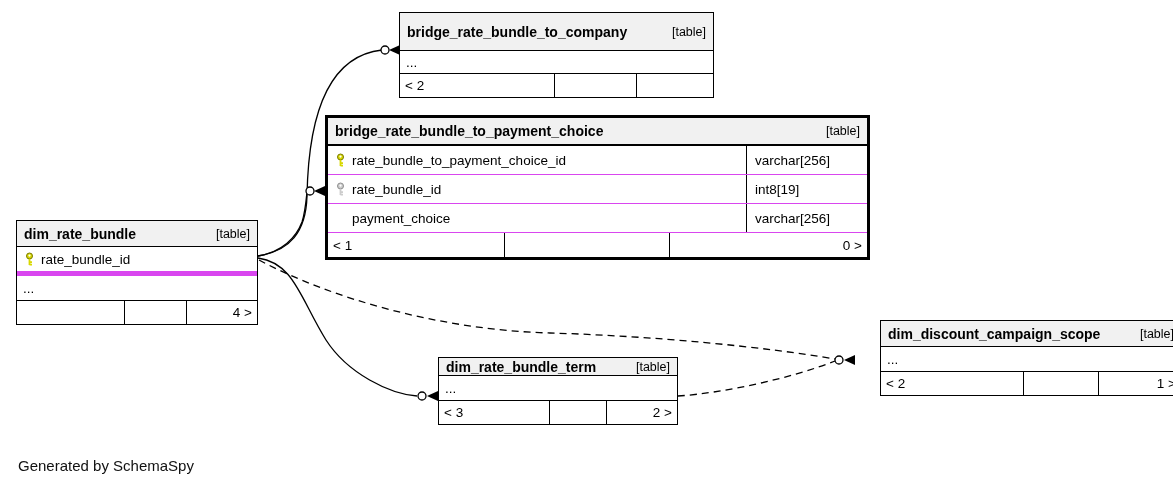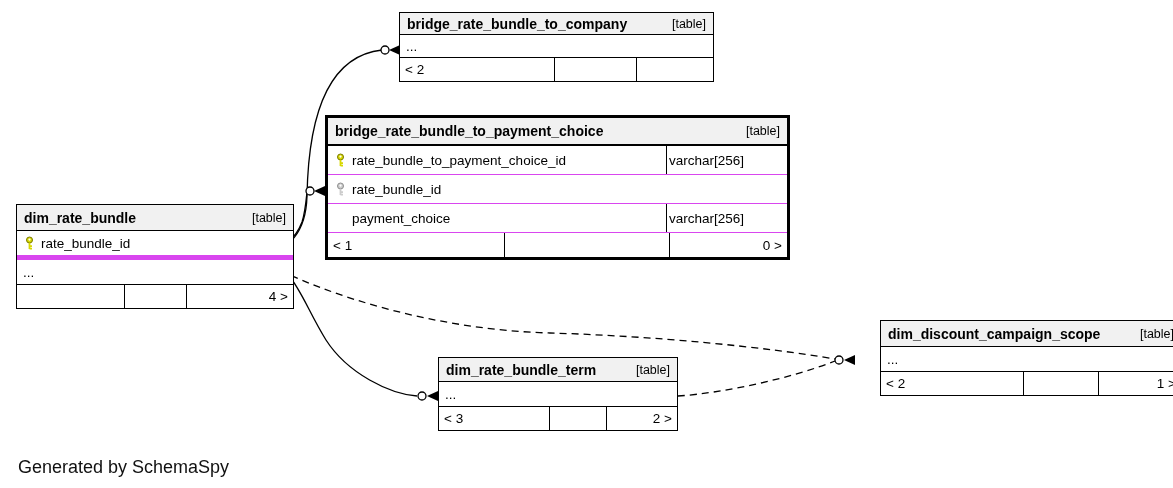--- a/index.html
+++ b/index.html
@@ -15,31 +15,31 @@
          background:#f1f1f1; border-bottom:1.5px solid #000; padding:0 7px; box-sizing:border-box; }
   .tbl.thick .hdr { border-bottom-width:2px; }
   .tname { font-weight:bold; font-size:14px; white-space:nowrap; }
   .badge { font-size:12.5px; font-weight:normal; margin-left:24px; white-space:nowrap; }
 
   .row { display:flex; align-items:stretch; border-bottom:5px solid #d946ef; box-sizing:border-box; }
   .tbl.thick .row { border-bottom-width:1.5px; }
   .keycell { width:24px; display:flex; align-items:center; justify-content:center; flex:none; }
   .colname { flex:1; font-size:13.5px; display:flex; align-items:center; white-space:nowrap; }
   .coltype { width:121px; flex:none; border-left:1.5px solid #000; display:flex; align-items:center;
-             padding-left:2px; font-size:13.5px; box-sizing:border-box; white-space:nowrap; }
+             padding-left:8px; font-size:13.5px; box-sizing:border-box; white-space:nowrap; }
 
   .ellip { display:flex; align-items:center; padding-left:6px; font-size:13.5px;
            border-bottom:1px solid #000; box-sizing:border-box; }
   .footer { display:flex; align-items:stretch; }
   .fcell { box-sizing:border-box; font-size:13.5px; display:flex; align-items:center; padding:0 5px; }
   .fcell + .fcell { border-left:1px solid #000; }
   .tbl.thick .fcell + .fcell { border-left-width:1.5px; }
   .fcell.r { justify-content:flex-end; }
 
-  .gen-note { position:absolute; left:18px; top:457px; font-size:18px; color:#111; z-index:1; }
+  .gen-note { position:absolute; left:18px; top:457px; font-size:15px; color:#111; z-index:1; }
 </style>
 </head>
 <body>
 
 <div class="canvas">
 
   <svg class="edges" width="1173" height="488" viewBox="0 0 1173 488">
     <g fill="none" stroke="#000" stroke-width="1.3">
       <path d="M 258,256 C 290,251 306,232 307,196 C 308,140 318,57 382,50"></path>
       <path d="M 258,256 C 282,252 296,238 302,222 C 305,213 306,202 307,192"></path>
@@ -53,33 +53,33 @@
       <path d="M 325,186 L 325,196 L 314,191 Z" fill="#000"></path>
       <circle cx="310" cy="191" r="4" fill="#fff" stroke="#000" stroke-width="1.3"></circle>
       <path d="M 438,391 L 438,401 L 427,396 Z" fill="#000"></path>
       <circle cx="422" cy="396" r="4" fill="#fff" stroke="#000" stroke-width="1.3"></circle>
       <path d="M 855,355 L 855,365 L 844,360 Z" fill="#000"></path>
       <circle cx="839" cy="360" r="4" fill="#fff" stroke="#000" stroke-width="1.3"></circle>
     </g>
   </svg>
 
   <div class="tbl" style="left:399px;top:12px;width:315px;">
-    <div class="hdr" style="height:22px">
+    <div class="hdr" style="height:38px">
       <span class="tname">bridge_rate_bundle_to_company</span>
       <span class="badge">[table]</span>
     </div>
     <div class="ellip" style="height:23px">...</div>
     <div class="footer" style="height:23px">
       <div class="fcell" style="width:154px">&lt; 2</div>
       <div class="fcell" style="width:82px"></div>
       <div class="fcell r" style="flex:1"></div>
     </div>
   </div>
 
-  <div class="tbl thick" style="left:325px;top:115px;width:465px;">
+  <div class="tbl thick" style="left:325px;top:115px;width:545px;">
     <div class="hdr" style="height:28px">
       <span class="tname">bridge_rate_bundle_to_payment_choice</span>
       <span class="badge">[table]</span>
     </div>
     <div class="row" style="height:29px">
       <span class="keycell">
         <svg width="13" height="14" viewBox="0 0 13 14">
             <circle cx="6.5" cy="4" r="3" fill="#d8d800" stroke="#7a7a00" stroke-width="1"></circle>
             <circle cx="6.5" cy="3.6" r="1.1" fill="#fff"></circle>
             <path d="M6.5 7 V13 M6.5 10.2 H9 M6.5 12.6 H9" stroke="#d8d800" stroke-width="1.8" fill="none"></path>
@@ -90,34 +90,35 @@
     </div>
     <div class="row" style="height:29px">
       <span class="keycell">
         <svg width="13" height="14" viewBox="0 0 13 14">
             <circle cx="6.5" cy="4" r="3" fill="#cccccc" stroke="#8f8f8f" stroke-width="1"></circle>
             <circle cx="6.5" cy="3.6" r="1.1" fill="#fff"></circle>
             <path d="M6.5 7 V13 M6.5 10.2 H9 M6.5 12.6 H9" stroke="#cccccc" stroke-width="1.8" fill="none"></path>
           </svg>
       </span>
       <span class="colname">rate_bundle_id</span>
+      <span class="coltype">int8[19]</span>
     </div>
     <div class="row" style="height:29px">
       <span class="keycell"></span>
       <span class="colname">payment_choice</span>
       <span class="coltype">varchar[256]</span>
     </div>
     <div class="footer" style="height:24px">
       <div class="fcell" style="width:176px">&lt; 1</div>
       <div class="fcell" style="width:165px"></div>
       <div class="fcell r" style="flex:1">0 &gt;</div>
     </div>
   </div>
 
-  <div class="tbl" style="left:16px;top:204px;width:278px;">
+  <div class="tbl" style="left:16px;top:220px;width:242px;">
     <div class="hdr" style="height:26px">
       <span class="tname">dim_rate_bundle</span>
       <span class="badge">[table]</span>
     </div>
     <div class="row" style="height:29px">
       <span class="keycell">
         <svg width="13" height="14" viewBox="0 0 13 14">
             <circle cx="6.5" cy="4" r="3" fill="#d8d800" stroke="#7a7a00" stroke-width="1"></circle>
             <circle cx="6.5" cy="3.6" r="1.1" fill="#fff"></circle>
             <path d="M6.5 7 V13 M6.5 10.2 H9 M6.5 12.6 H9" stroke="#d8d800" stroke-width="1.8" fill="none"></path>
@@ -127,21 +128,21 @@
     </div>
     <div class="ellip" style="height:25px">...</div>
     <div class="footer" style="height:23px">
       <div class="fcell" style="width:107px"></div>
       <div class="fcell" style="width:62px"></div>
       <div class="fcell r" style="flex:1">4 &gt;</div>
     </div>
   </div>
 
   <div class="tbl" style="left:438px;top:357px;width:240px;">
-    <div class="hdr" style="height:24px">
+    <div class="hdr" style="height:18px">
       <span class="tname">dim_rate_bundle_term</span>
       <span class="badge">[table]</span>
     </div>
     <div class="ellip" style="height:25px">...</div>
     <div class="footer" style="height:23px">
       <div class="fcell" style="width:110px">&lt; 3</div>
       <div class="fcell" style="width:57px"></div>
       <div class="fcell r" style="flex:1">2 &gt;</div>
     </div>
   </div>

